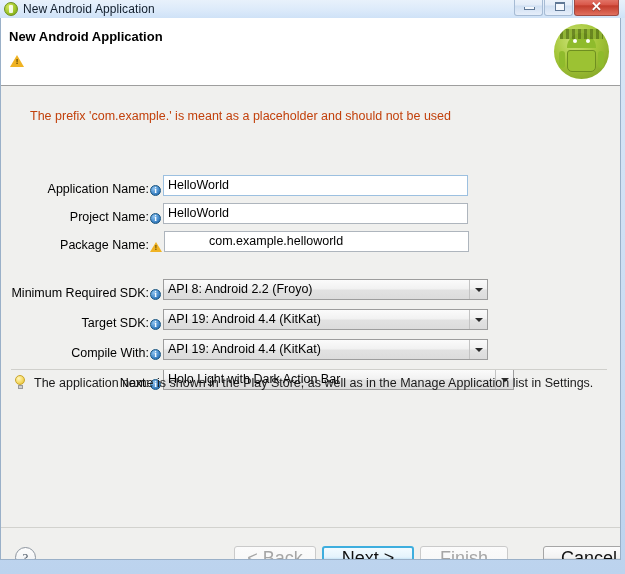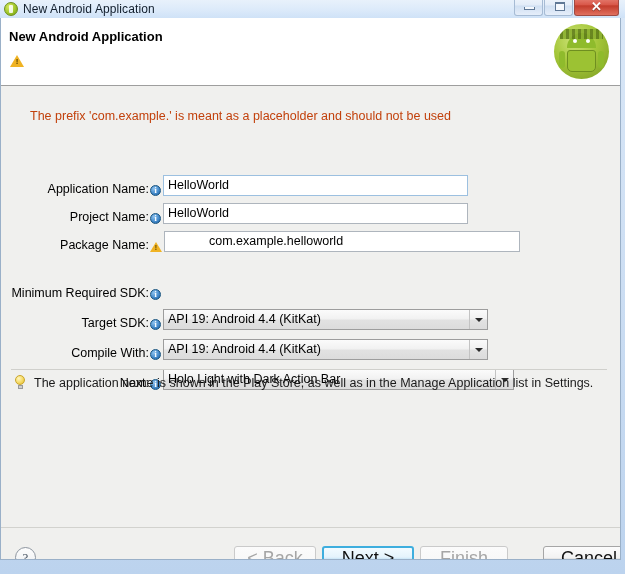--- a/index.html
+++ b/index.html
@@ -453,26 +453,32 @@
 
       <div class="row" style="top:116px;">
         <span class="lbl">Project Name:</span>
         <span class="badge info"></span>
         <span class="tinput" style="width:305px;" placeholder="">HelloWorld</span>
       </div>
 
       <div class="row" style="top:144px;">
         <span class="lbl">Package Name:</span>
         <span class="badge warn"></span>
-        <span class="tinput" style="width:356px;padding-left:44px;" placeholder="">com.example.helloworld</span>
+        <span class="tinput" style="width:305px;padding-left:44px;" placeholder="">com.example.helloworld</span>
       </div>
 
       <div class="row" style="top:192px;">
         <span class="lbl">Minimum Required SDK:</span>
         <span class="badge info"></span>
+        <span class="combo" style="width:325px;">
+          <span>API 8: Android 2.2 (Froyo)</span>
+          <span class="arrow-zone">
+              <span class="arrow"></span>
+            </span>
+        </span>
       </div>
 
       <div class="row" style="top:222px;">
         <span class="lbl">Target SDK:</span>
         <span class="badge info"></span>
         <span class="combo" style="width:325px;">
           <span>API 19: Android 4.4 (KitKat)</span>
           <span class="arrow-zone">
               <span class="arrow"></span>
             </span>

